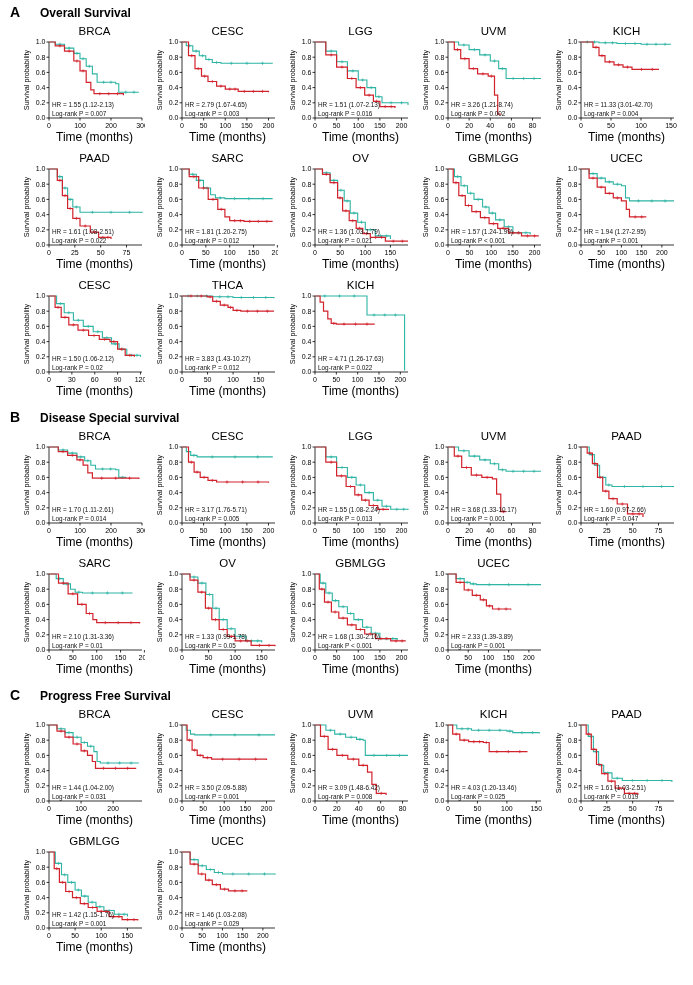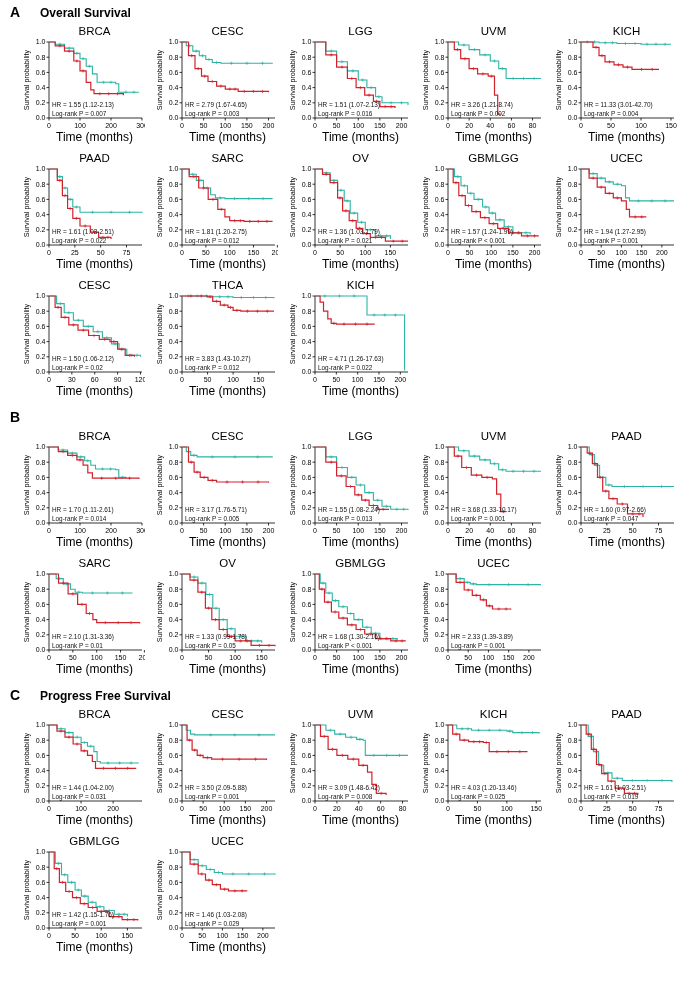--- a/index.html
+++ b/index.html
@@ -499,20 +499,21 @@
             <text x="31" y="68.5" font-size="6.4" fill="#111">HR = 4.71 (1.26-17.63)</text>
             <text x="31" y="78" font-size="6.4" fill="#111">Log-rank P = 0.022</text>
           </svg>
           <div class="plot-xlabel">Time (months)</div>
         </div>
       </div>
     </section>
     <section class="panel panel-b">
       <div class="panel-header">
         <span class="panel-letter">B</span>
+        <span class="panel-title">Disease Special survival</span>
       </div>
       <div class="row">
         <div class="plot-cell">
           <div class="plot-title">BRCA</div>
           <svg class="km" width="124" height="94" viewBox="0 0 124 94">
             <path d="M28 4V80" stroke="#000" stroke-width="0.8" fill="none"></path>
             <path d="M28 80H121" stroke="#000" stroke-width="0.8" fill="none"></path>
             <line x1="25.5" y1="4" x2="28" y2="4" stroke="#000" stroke-width="0.8"></line>
             <text x="24.5" y="6.3" font-size="7" text-anchor="end" fill="#000">1.0</text>
             <line x1="25.5" y1="19.199999999999996" x2="28" y2="19.199999999999996" stroke="#000" stroke-width="0.8"></line>

